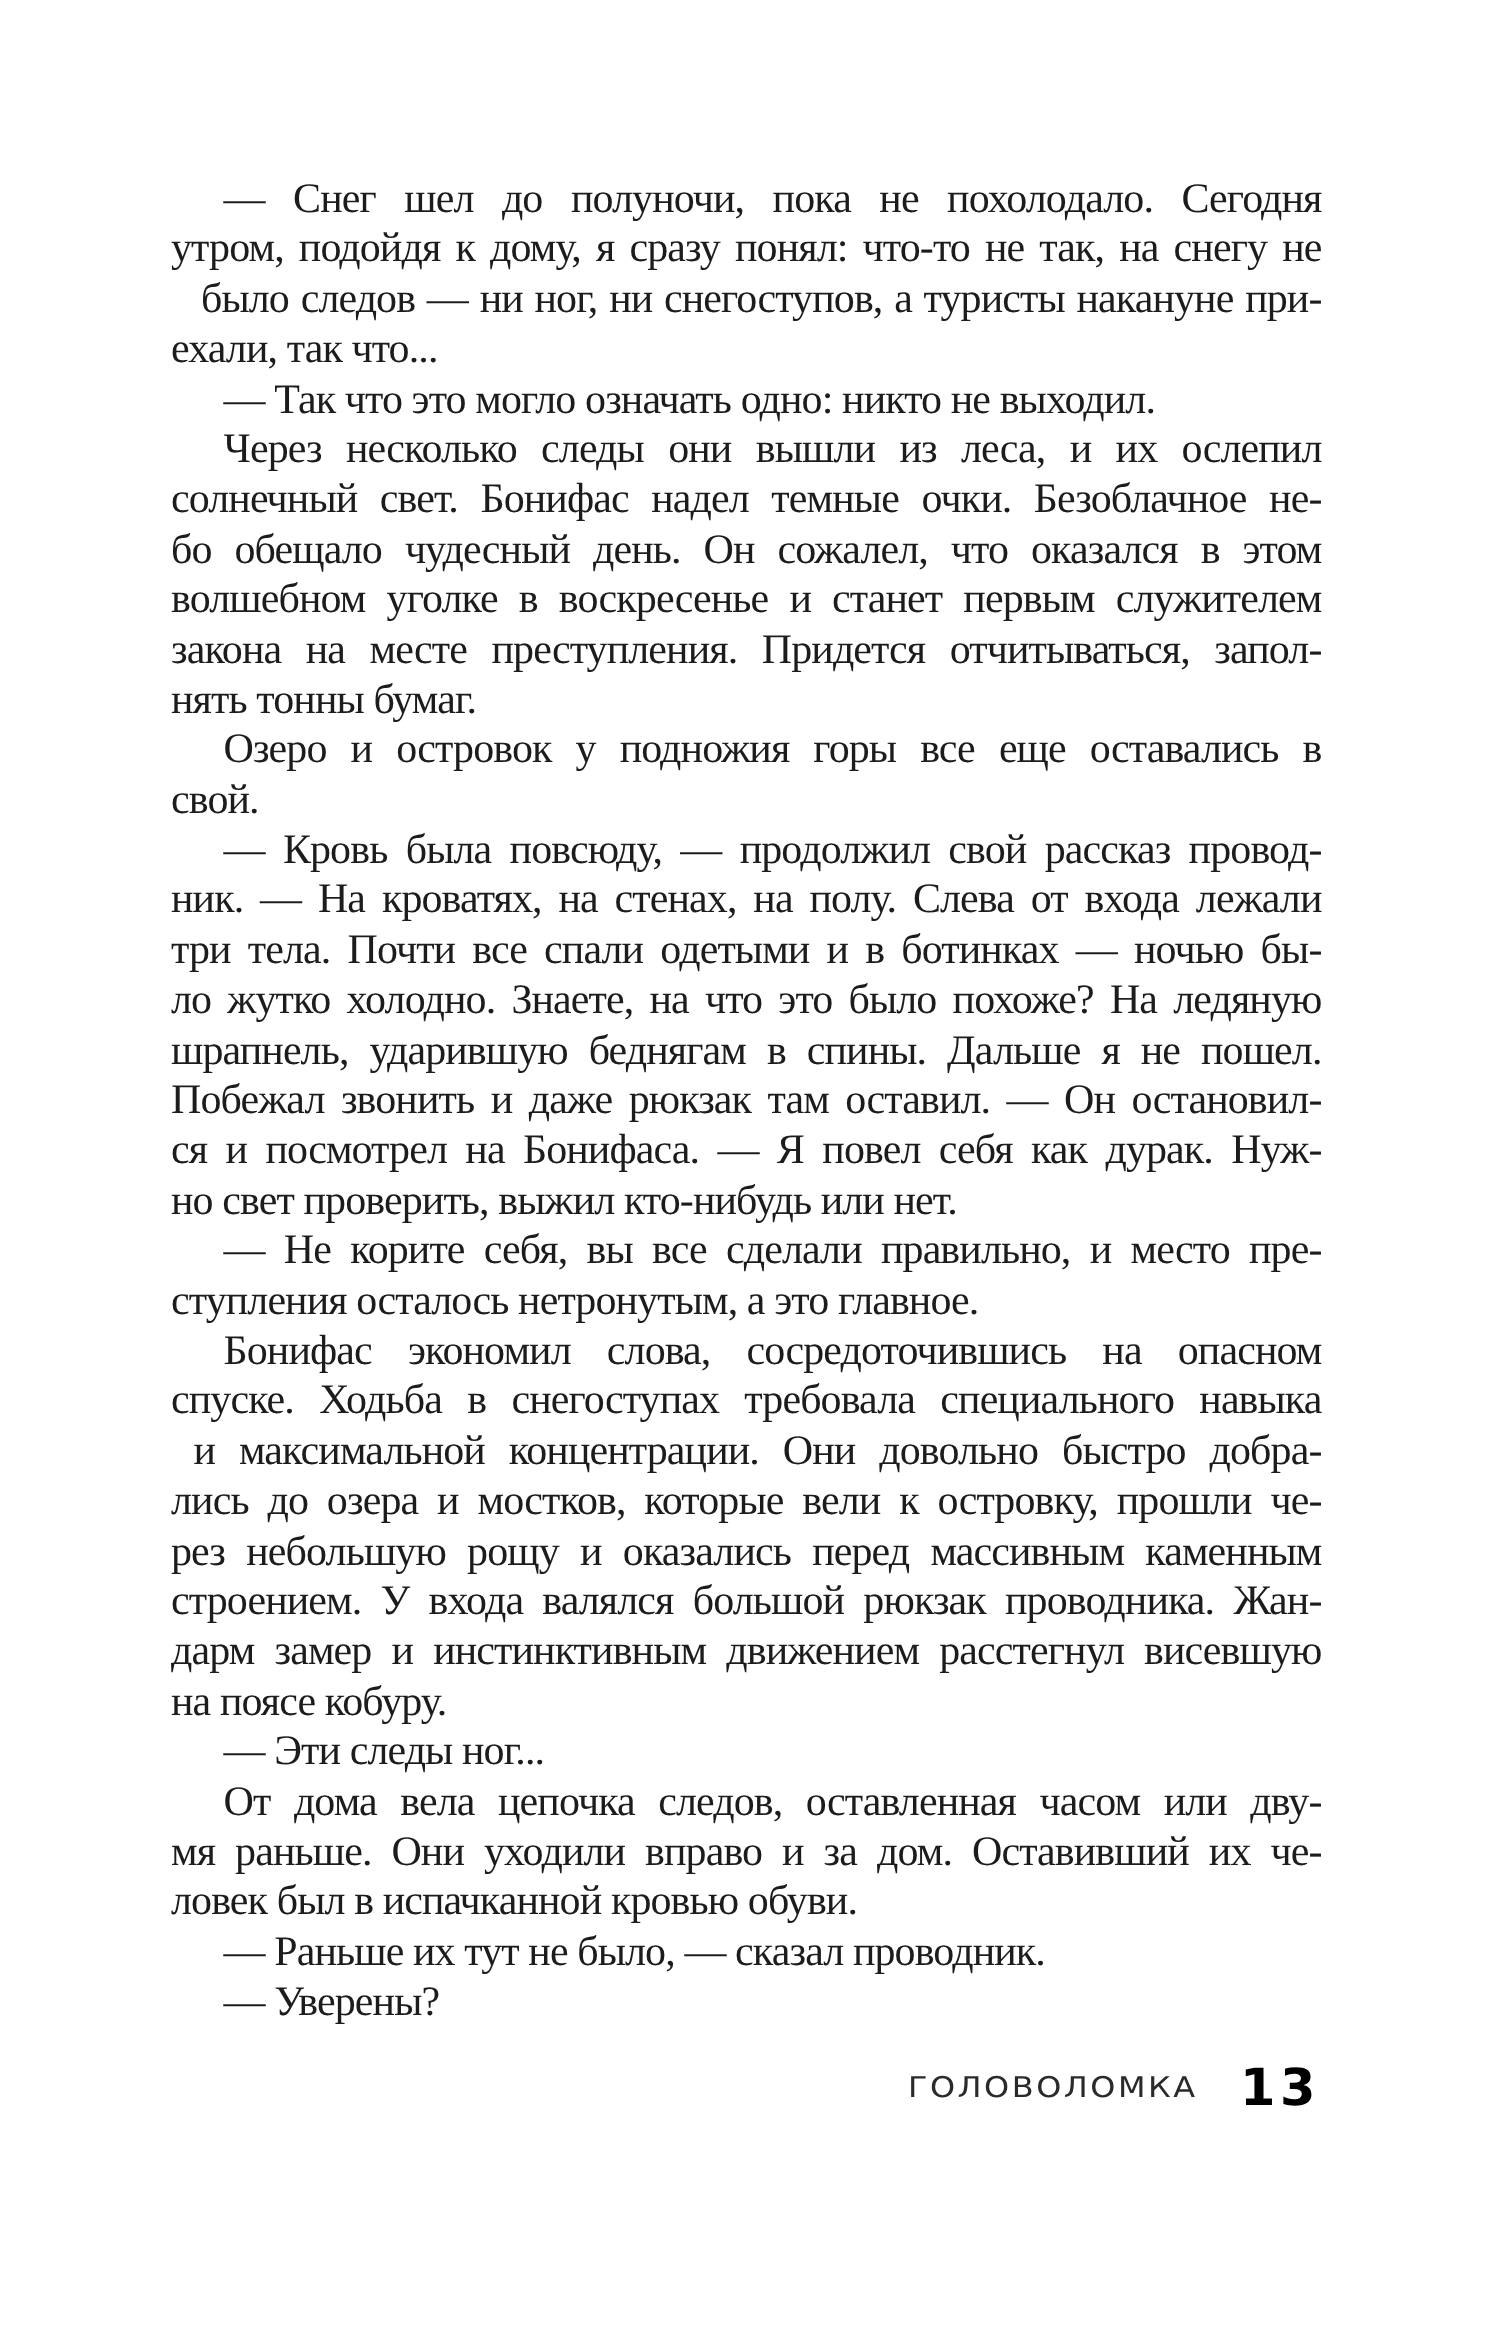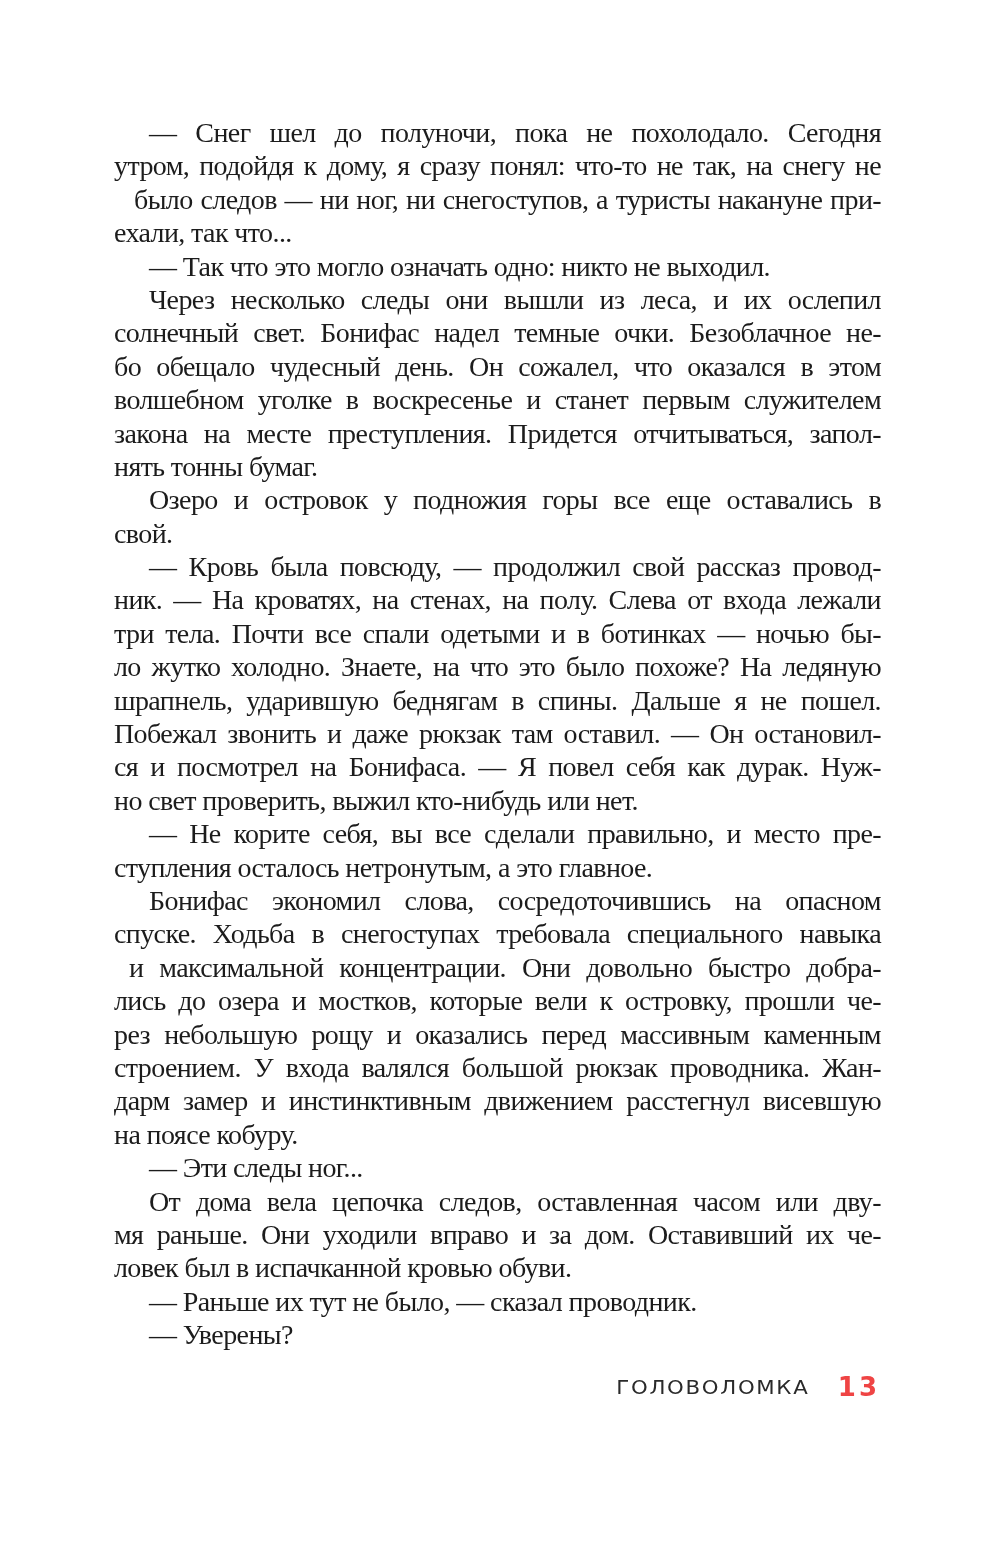--- a/index.html
+++ b/index.html
@@ -50,24 +50,24 @@
     .running-title {
       font-family: "DejaVu Sans", "Liberation Sans", sans-serif;
       font-size: 19px;
       letter-spacing: 1.5px;
       transform: scaleX(1.12);
       transform-origin: right center;
       font-weight: normal;
     }
     .page-number {
       font-family: "DejaVu Sans", "Liberation Sans", sans-serif;
-      font-size: 26px;
+      font-size: 34px;
       font-weight: bold;
       letter-spacing: 3px;
-      color: #ef4444;
+      color: #000000;
     }
   </style>
 </head>
 <body>
 
 <div class="page-text" id="page-text">
     <span class="line indent" style="white-space: nowrap;">— Снег шел до полуночи, пока не похолодало. Сегодня</span>
     <span class="line" style="white-space: nowrap;">утром, подойдя к дому, я сразу понял: что-то не так, на снегу не</span>
     <span class="line" style="white-space: nowrap; margin-left: 20px;">было следов — ни ног, ни снегоступов, а туристы накануне при-</span>
     <span class="line last" style="white-space: nowrap;">ехали, так что...</span>

